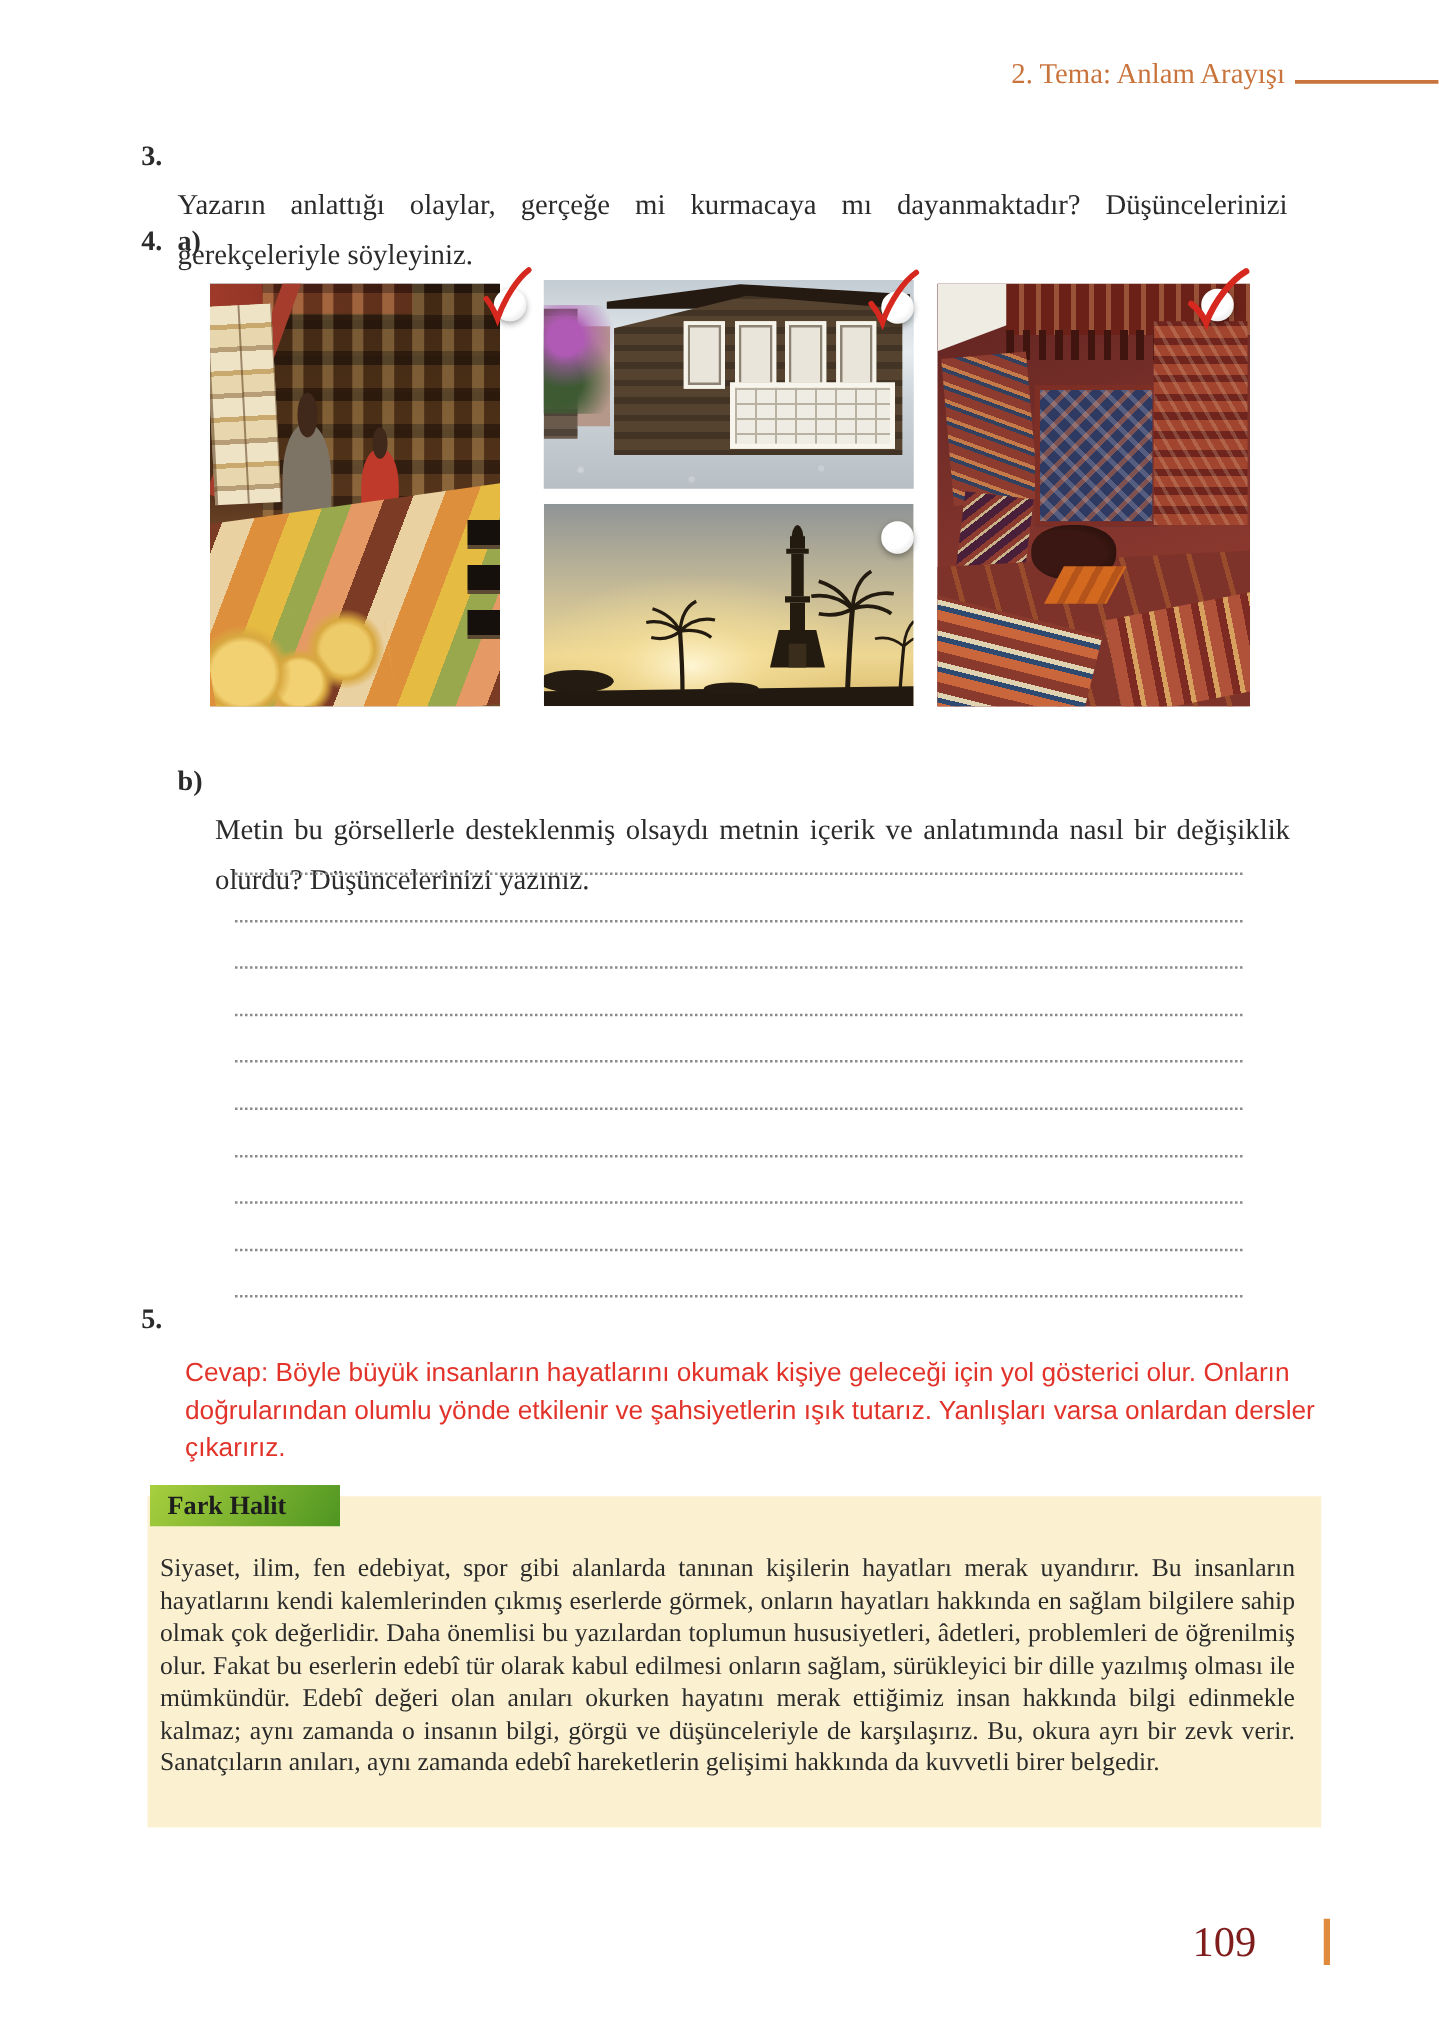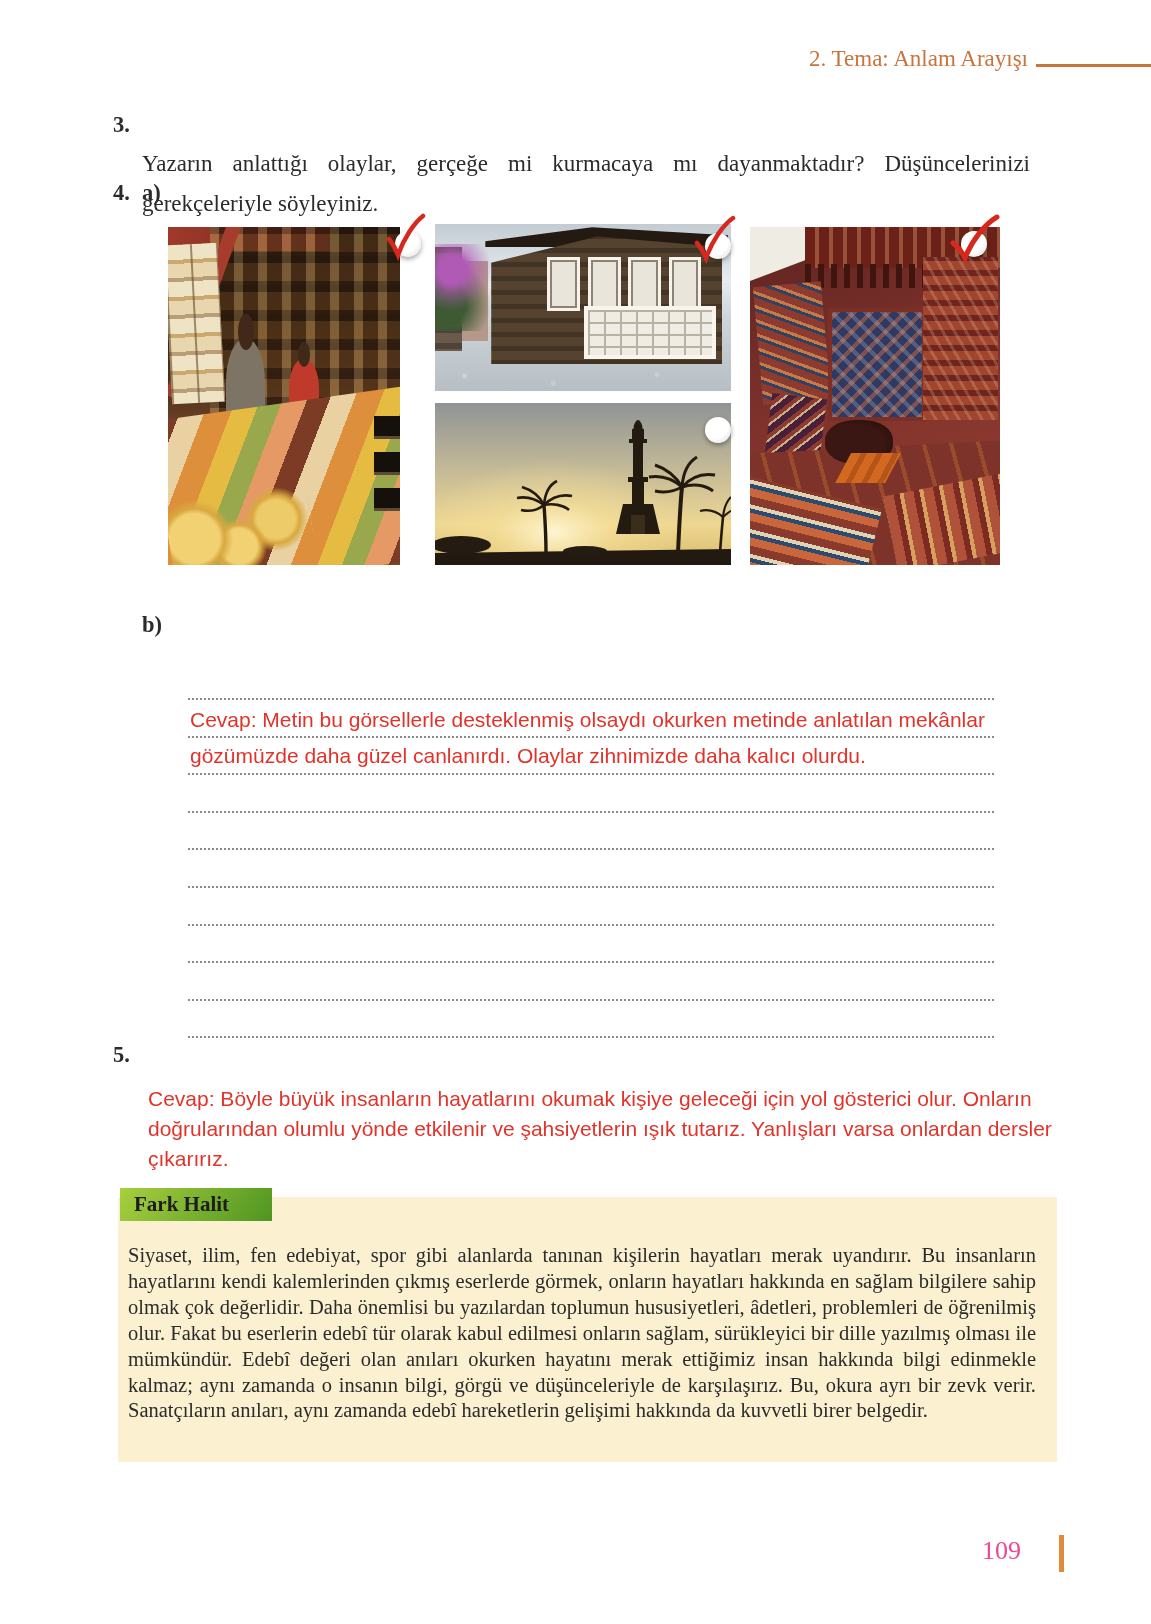--- a/index.html
+++ b/index.html
@@ -143,21 +143,21 @@
   .cs4{left:211px;top:4px;}
 
   
   .note-box{left:118px;top:1197px;width:939px;height:265px;background:var(--note-bg);}
   .note-tab{left:120px;top:1188px;width:152px;height:33px;
     background:linear-gradient(125deg,var(--note-tab-from),var(--note-tab-to));
     font-weight:bold;font-size:21px;color:#1d1d1d;line-height:33px;padding-left:14px;box-sizing:border-box;}
   .note-text{left:128px;top:1243px;width:908px;font-size:20.5px;line-height:25.9px;text-align:justify;}
 
   
-  .pagenum{top:1536px;left:982px;font-size:26px;color:#ec4899;}
+  .pagenum{top:1536px;left:954px;font-size:34px;color:#7f1d1d;}
   .pagenum-rule{top:1535px;left:1059px;width:5px;height:37px;background:#e08a3c;}
 </style>
 </head>
 <body>
 
 <div class="page">
 
   <div class="abs hdr-title">2. Tema: Anlam Arayışı</div>
   <div class="abs hdr-rule"></div>
 
@@ -298,34 +298,34 @@
     </div>
     <div class="check-spot cs4">
       <span class="check-circle"></span>
       <svg class="tick" width="56" height="54" viewBox="0 0 56 54">
         <path d="M8 32 C13 36,17 41,20 47 C27 29,40 13,52 6" stroke="var(--check-red)" stroke-width="5" fill="none" stroke-linecap="round"></path>
       </svg>
     </div>
   </div>
 
   <div class="abs qnum q4b-label">b)</div>
+  <div class="abs qtext q4b-text">Metin bu görsellerle desteklenmiş olsaydı metnin içerik ve anlatımında nasıl bir değişiklik olurdu? Düşüncelerinizi yazınız.</div>
 
   <div class="abs rules">
     <div class="rule"></div>
     <div class="rule"></div>
     <div class="rule"></div>
     <div class="rule"></div>
     <div class="rule"></div>
     <div class="rule"></div>
     <div class="rule"></div>
     <div class="rule"></div>
     <div class="rule"></div>
     <div class="rule"></div>
   </div>
-  <div class="abs answer ans-b">Cevap: Metin bu görsellerle desteklenmiş olsaydı okurken metinde anlatılan mekânlar gözümüzde daha güzel canlanırdı. Olaylar zihnimizde daha kalıcı olurdu.</div>
 
   <div class="abs qnum q5-num">5.</div>
   <div class="abs answer ans-5">Cevap: Böyle büyük insanların hayatlarını okumak kişiye geleceği için yol gösterici olur. Onların doğrularından olumlu yönde etkilenir ve şahsiyetlerin ışık tutarız. Yanlışları varsa onlardan dersler çıkarırız.</div>
 
   <div class="abs note-box"></div>
   <div class="abs note-tab">Fark Halit</div>
   <div class="abs note-text">Siyaset, ilim, fen edebiyat, spor gibi alanlarda tanınan kişilerin hayatları merak uyandırır. Bu insanların hayatlarını kendi kalemlerinden çıkmış eserlerde görmek, onların hayatları hakkında en sağlam bilgilere sahip olmak çok değerlidir. Daha önemlisi bu yazılardan toplumun hususiyetleri, âdetleri, problemleri de öğrenilmiş olur. Fakat bu eserlerin edebî tür olarak kabul edilmesi onların sağlam, sürükleyici bir dille yazılmış olması ile mümkündür. Edebî değeri olan anıları okurken hayatını merak ettiğimiz insan hakkında bilgi edinmekle kalmaz; aynı zamanda o insanın bilgi, görgü ve düşünceleriyle de karşılaşırız. Bu, okura ayrı bir zevk verir. Sanatçıların anıları, aynı zamanda edebî hareketlerin gelişimi hakkında da kuvvetli birer belgedir.</div>
 
   <div class="abs pagenum">109</div>
   <div class="abs pagenum-rule"></div>

